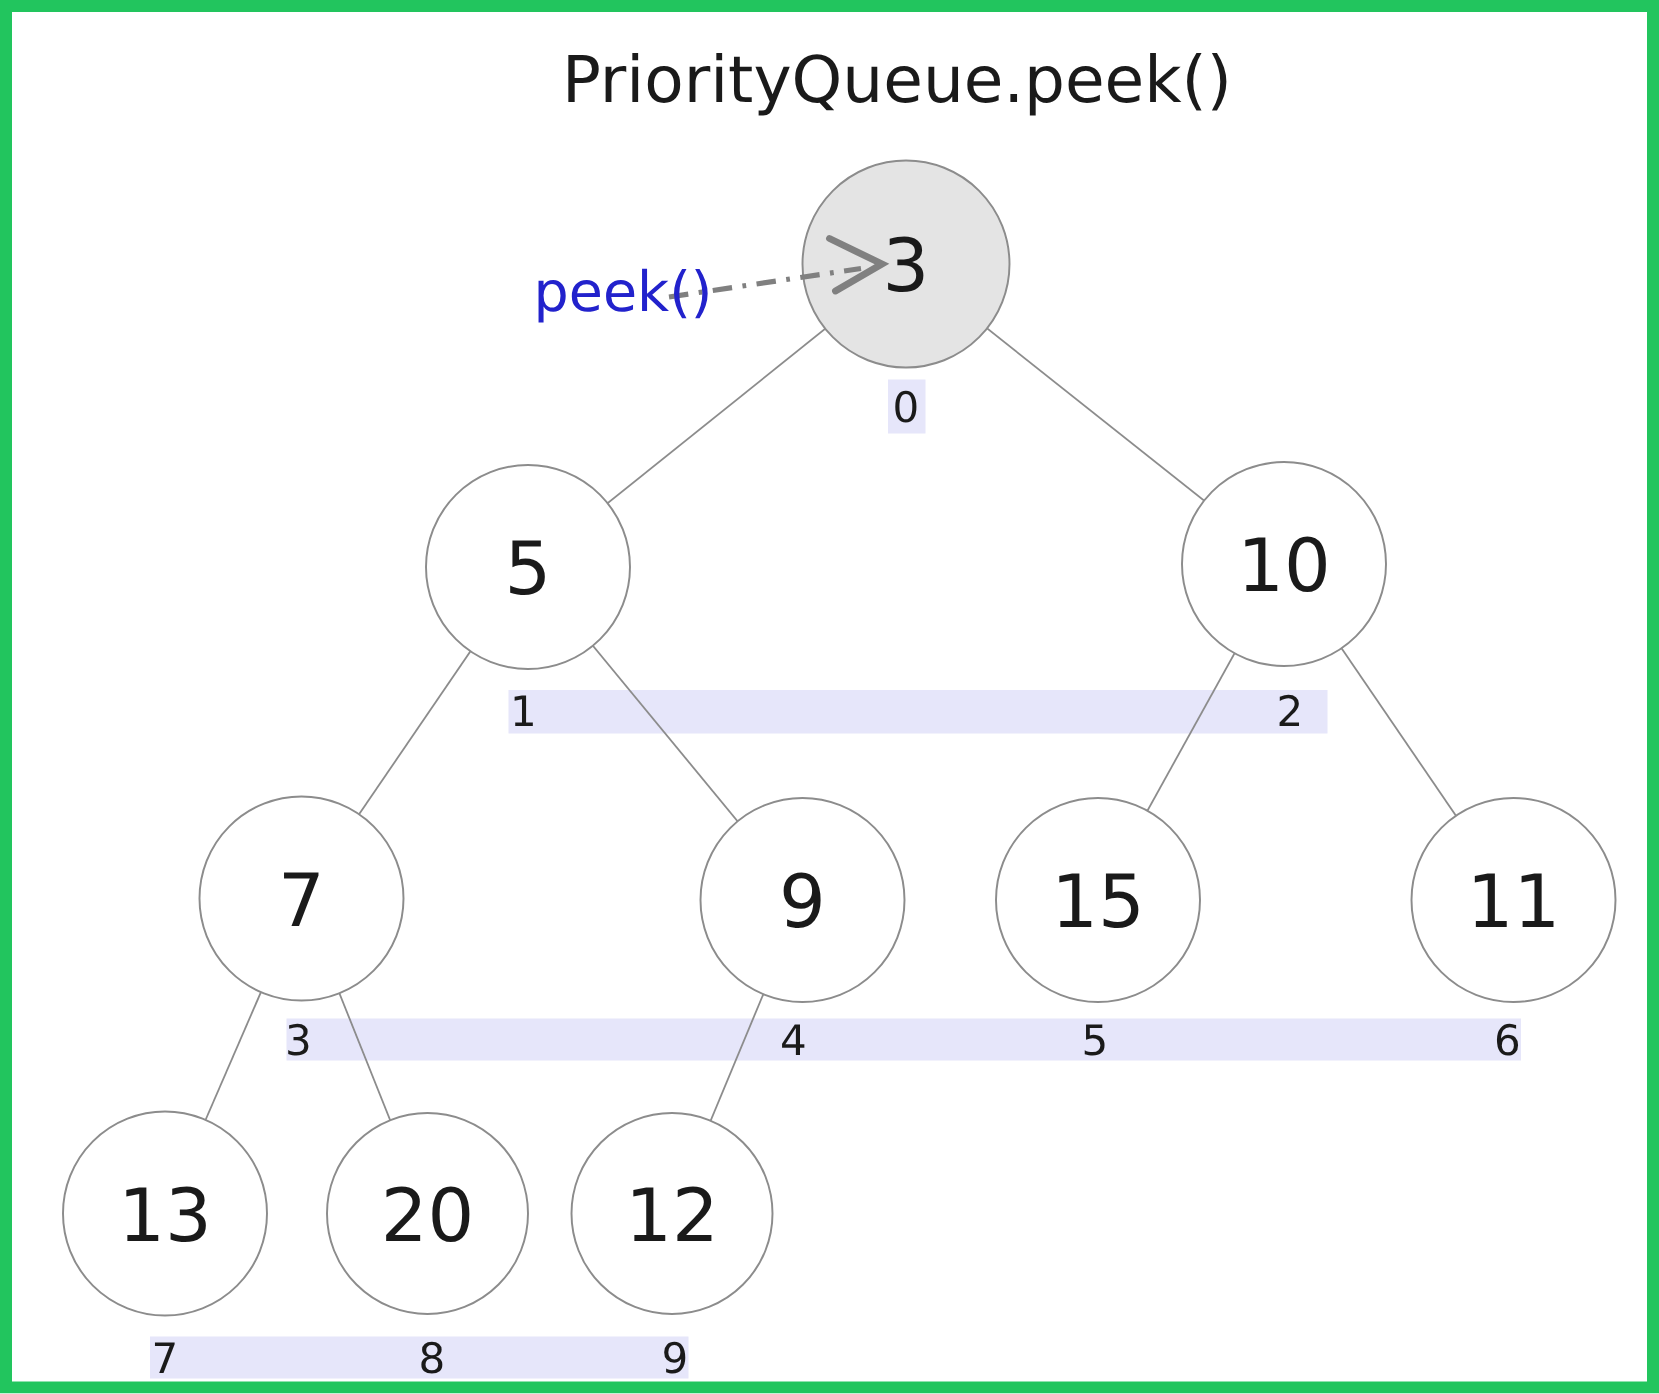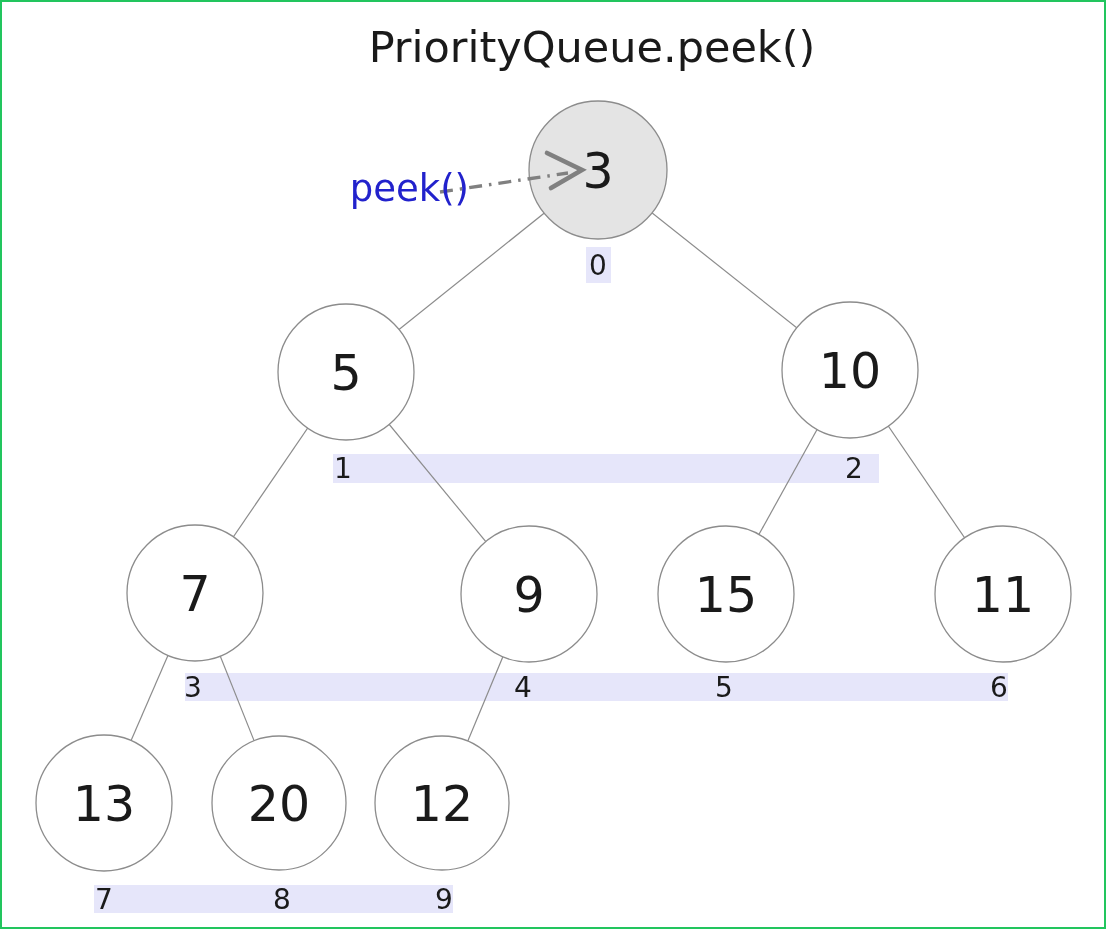--- a/index.html
+++ b/index.html
@@ -5,21 +5,21 @@
   html, body {
     margin: 0;
     padding: 0;
     background: #ffffff;
   }
   #stage {
     position: relative;
     width: 1106px;
     height: 929px;
     box-sizing: border-box;
-    border: 2px solid #22c55e;
+    border: 8px solid #22c55e;
     background: #ffffff;
     overflow: hidden;
   }
   svg text {
     font-family: "DejaVu Sans", "Liberation Sans", sans-serif;
   }
   .title-text   { font-size: 43px; }
   .node-value   { font-size: 49px; }
   .index-label  { font-size: 28px; }
   .peek-label   { font-size: 37px; }

